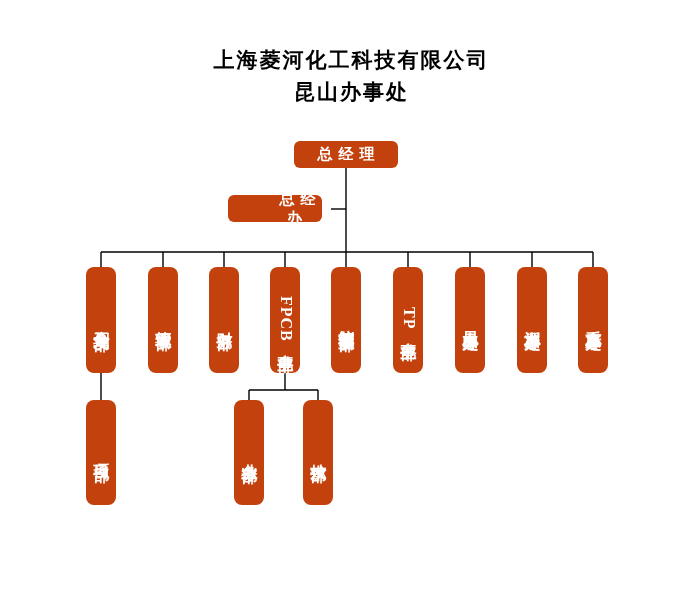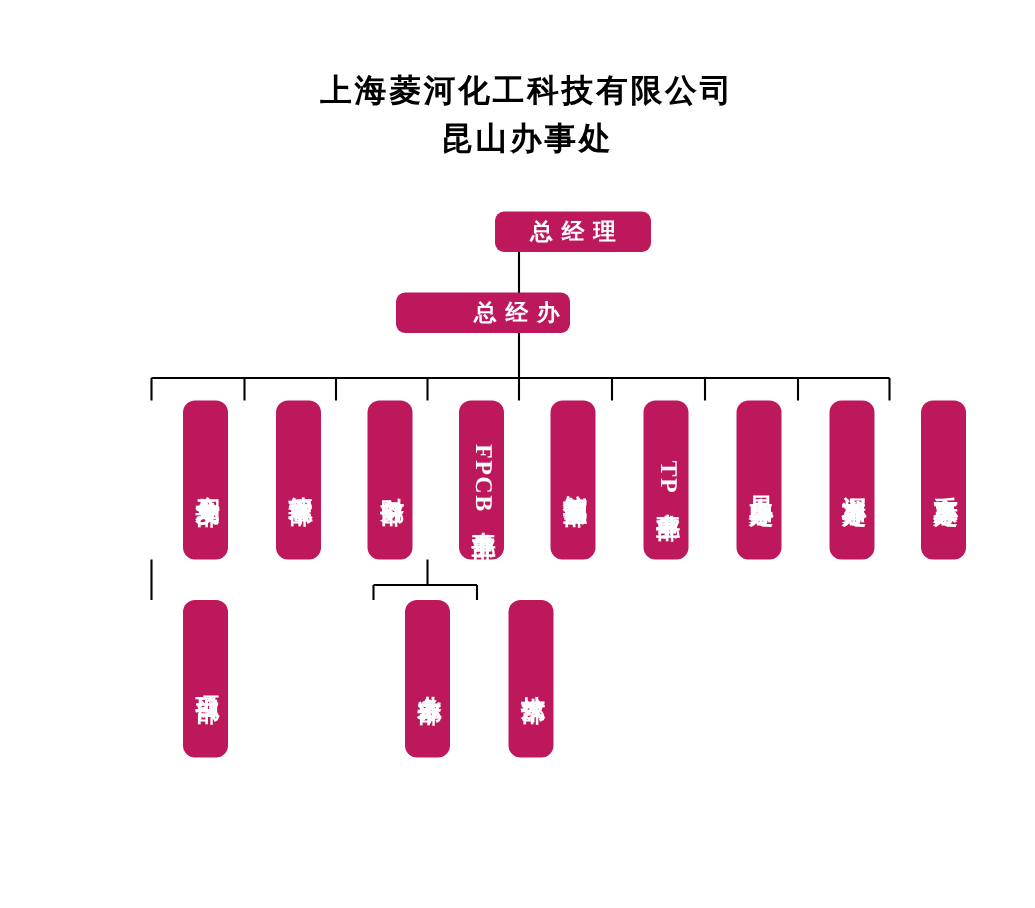--- a/index.html
+++ b/index.html
@@ -28,28 +28,27 @@
     padding-left: 13px;
   }
   .connectors {
     position: absolute;
     top: 0; left: 0;
     width: 690px; height: 605px;
     pointer-events: none;
   }
   .node {
     position: absolute;
-    background: #be185d;
+    background: #c2410c;
     color: #ffffff;
     font-weight: bold;
     display: flex;
     align-items: center;
     justify-content: center;
     text-align: center;
-    margin-left: 36px;
   }
   .node.h-node {
     height: 27px;
     width: 104px;
     border-radius: 6px;
     font-size: 15px;
     letter-spacing: 6px;
     text-indent: 6px;
   }
   .node.v-node {
@@ -93,21 +92,21 @@
     <path d="M101,373 V400"></path>
 
     <path d="M285,373 V390"></path>
     <path d="M249,390 H318"></path>
     <path d="M249,390 V400"></path>
     <path d="M318,390 V400"></path>
   </svg>
 
   <div class="node h-node" style="left:294px; top:141px;">总经理</div>
 
-  <div class="node h-node" style="left:228px; top:195px; width:116px;padding-left:45px;">总经办</div>
+  <div class="node h-node" style="left:228px; top:195px; width:94px;padding-left:45px;">总经办</div>
 
   <div class="node v-node row2" style="left:86px;">企划开发部</div>
   <div class="node v-node row2" style="left:148px;">管理本部</div>
   <div class="node v-node row2" style="left:209px;">财务部</div>
   <div class="node v-node row2" style="left:270px;">FPCB事业部</div>
   <div class="node v-node row2" style="left:331px;">控制器事业部</div>
   <div class="node v-node row2" style="left:393px;">TP事业部</div>
   <div class="node v-node row2" style="left:455px;">昆山办事处</div>
   <div class="node v-node row2" style="left:517px;">深圳办事处</div>
   <div class="node v-node row2" style="left:578px;">重庆办事处</div>

